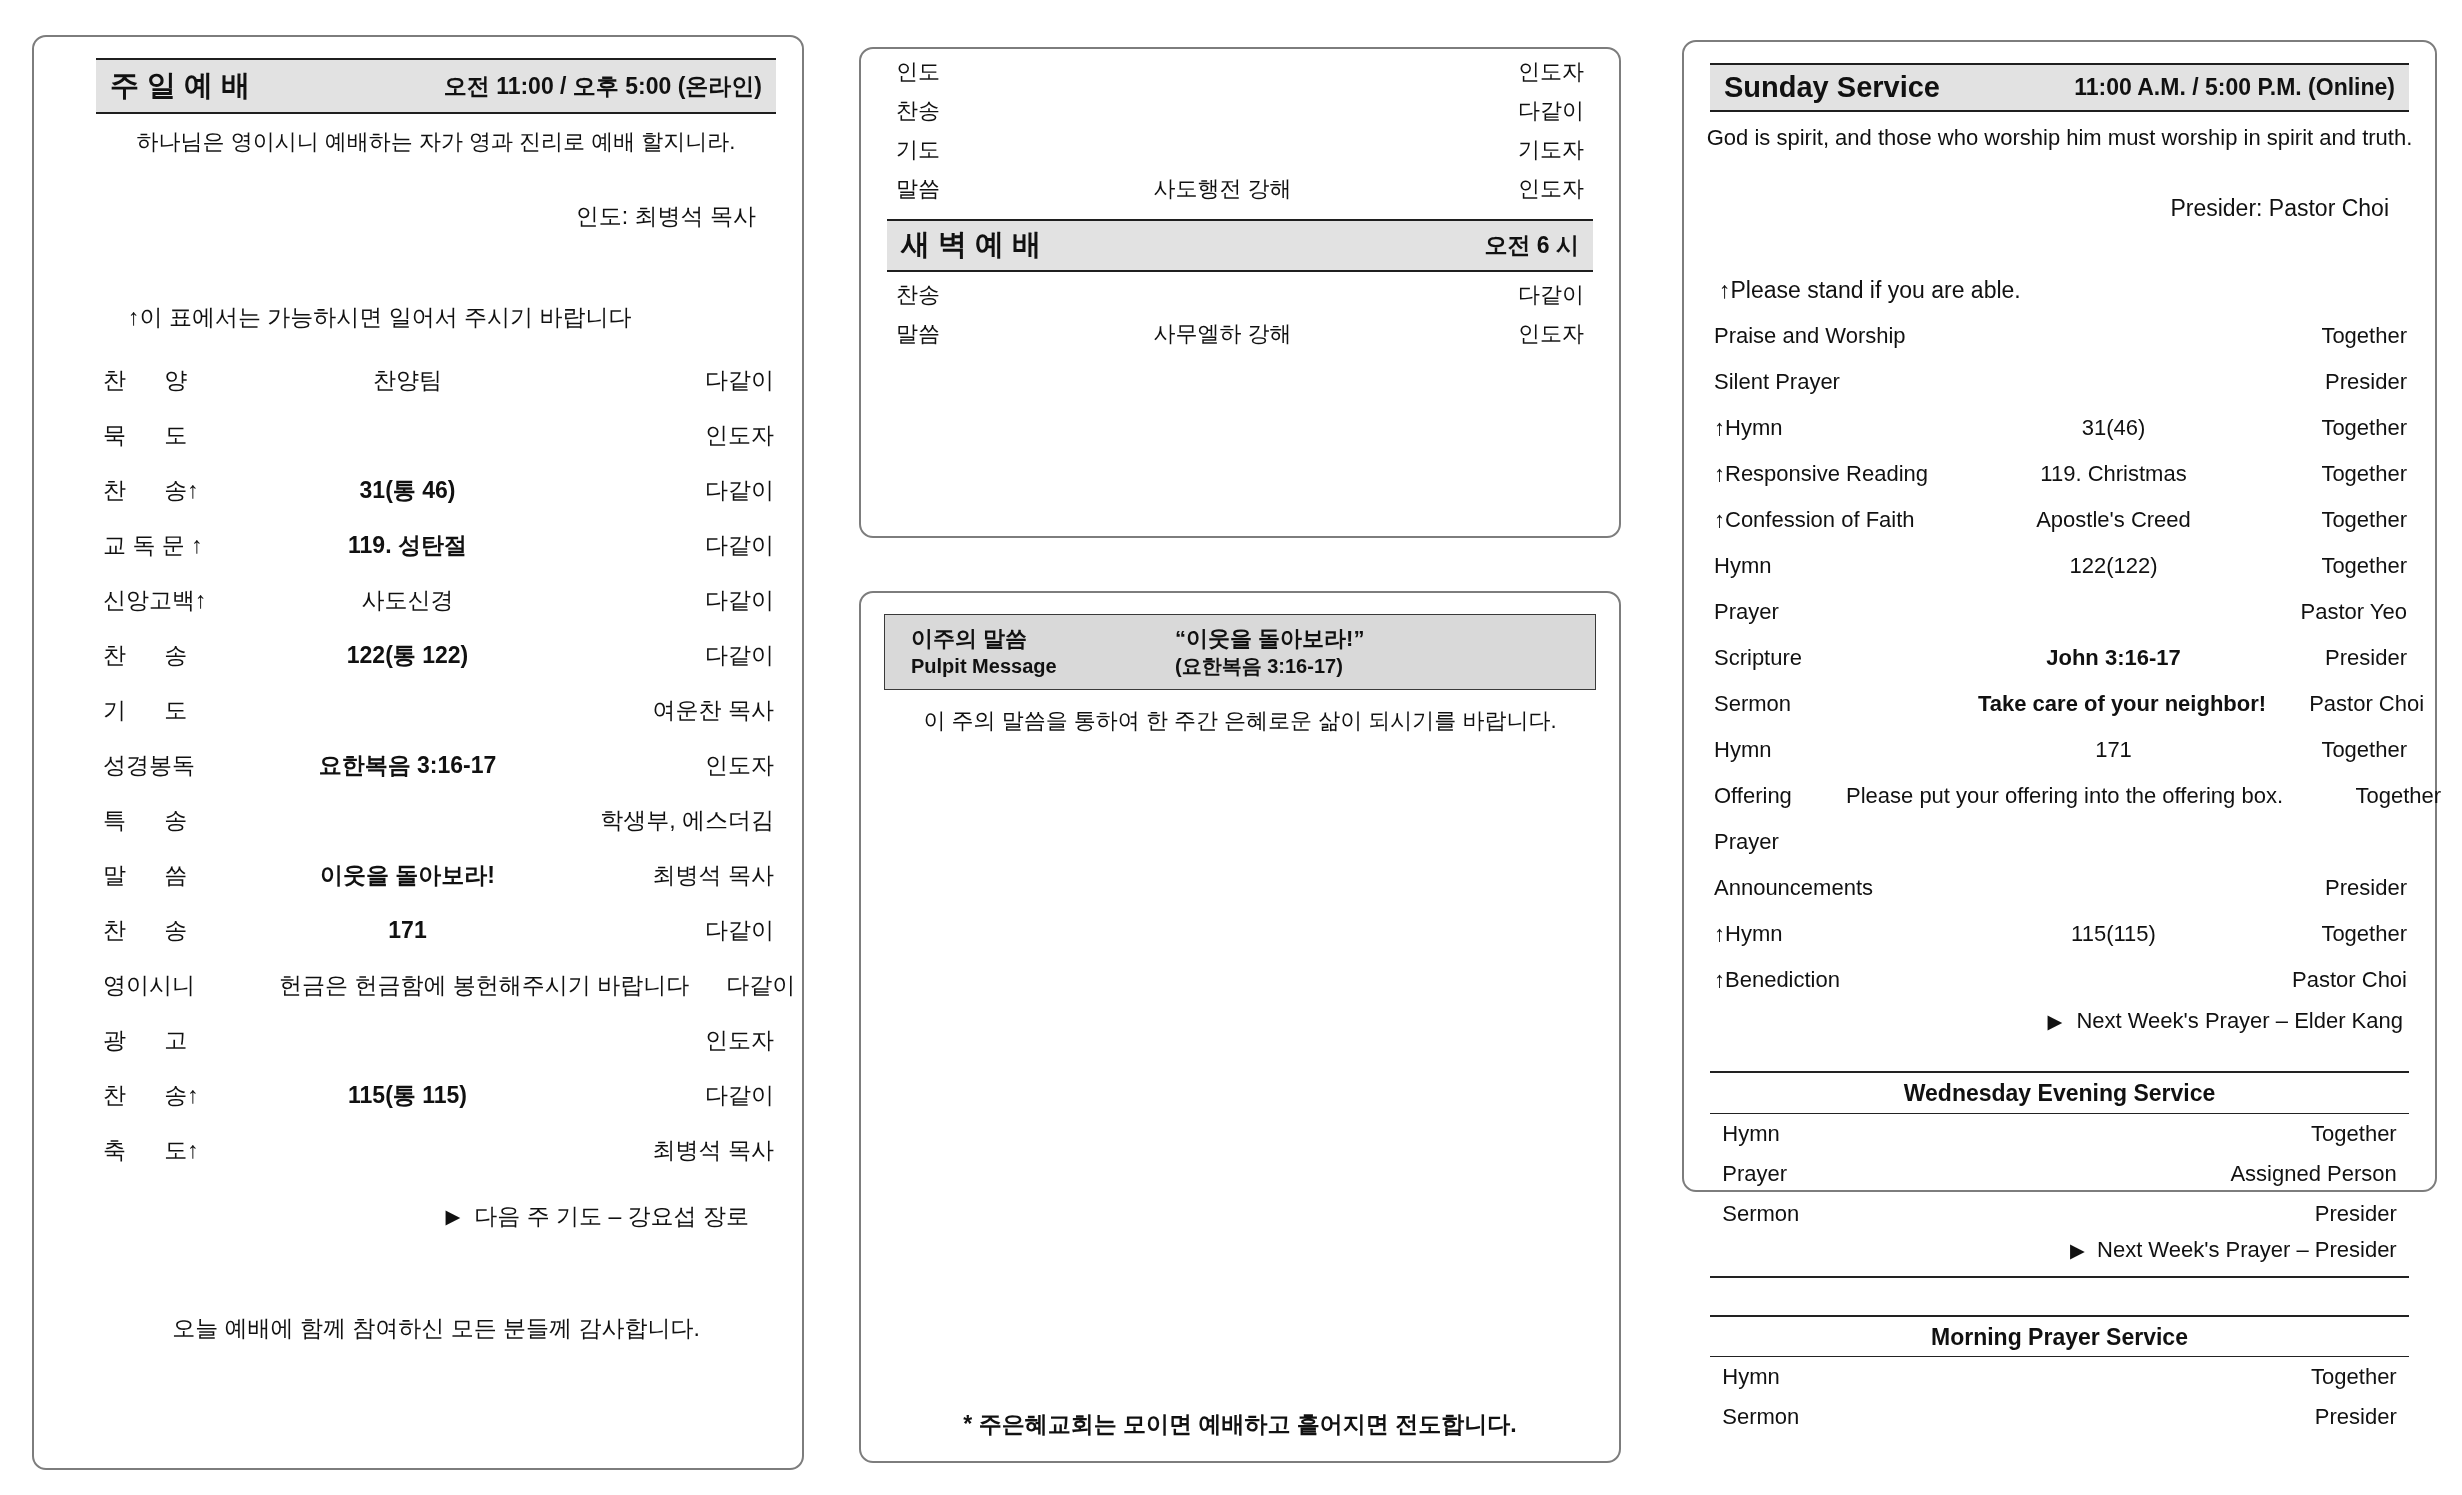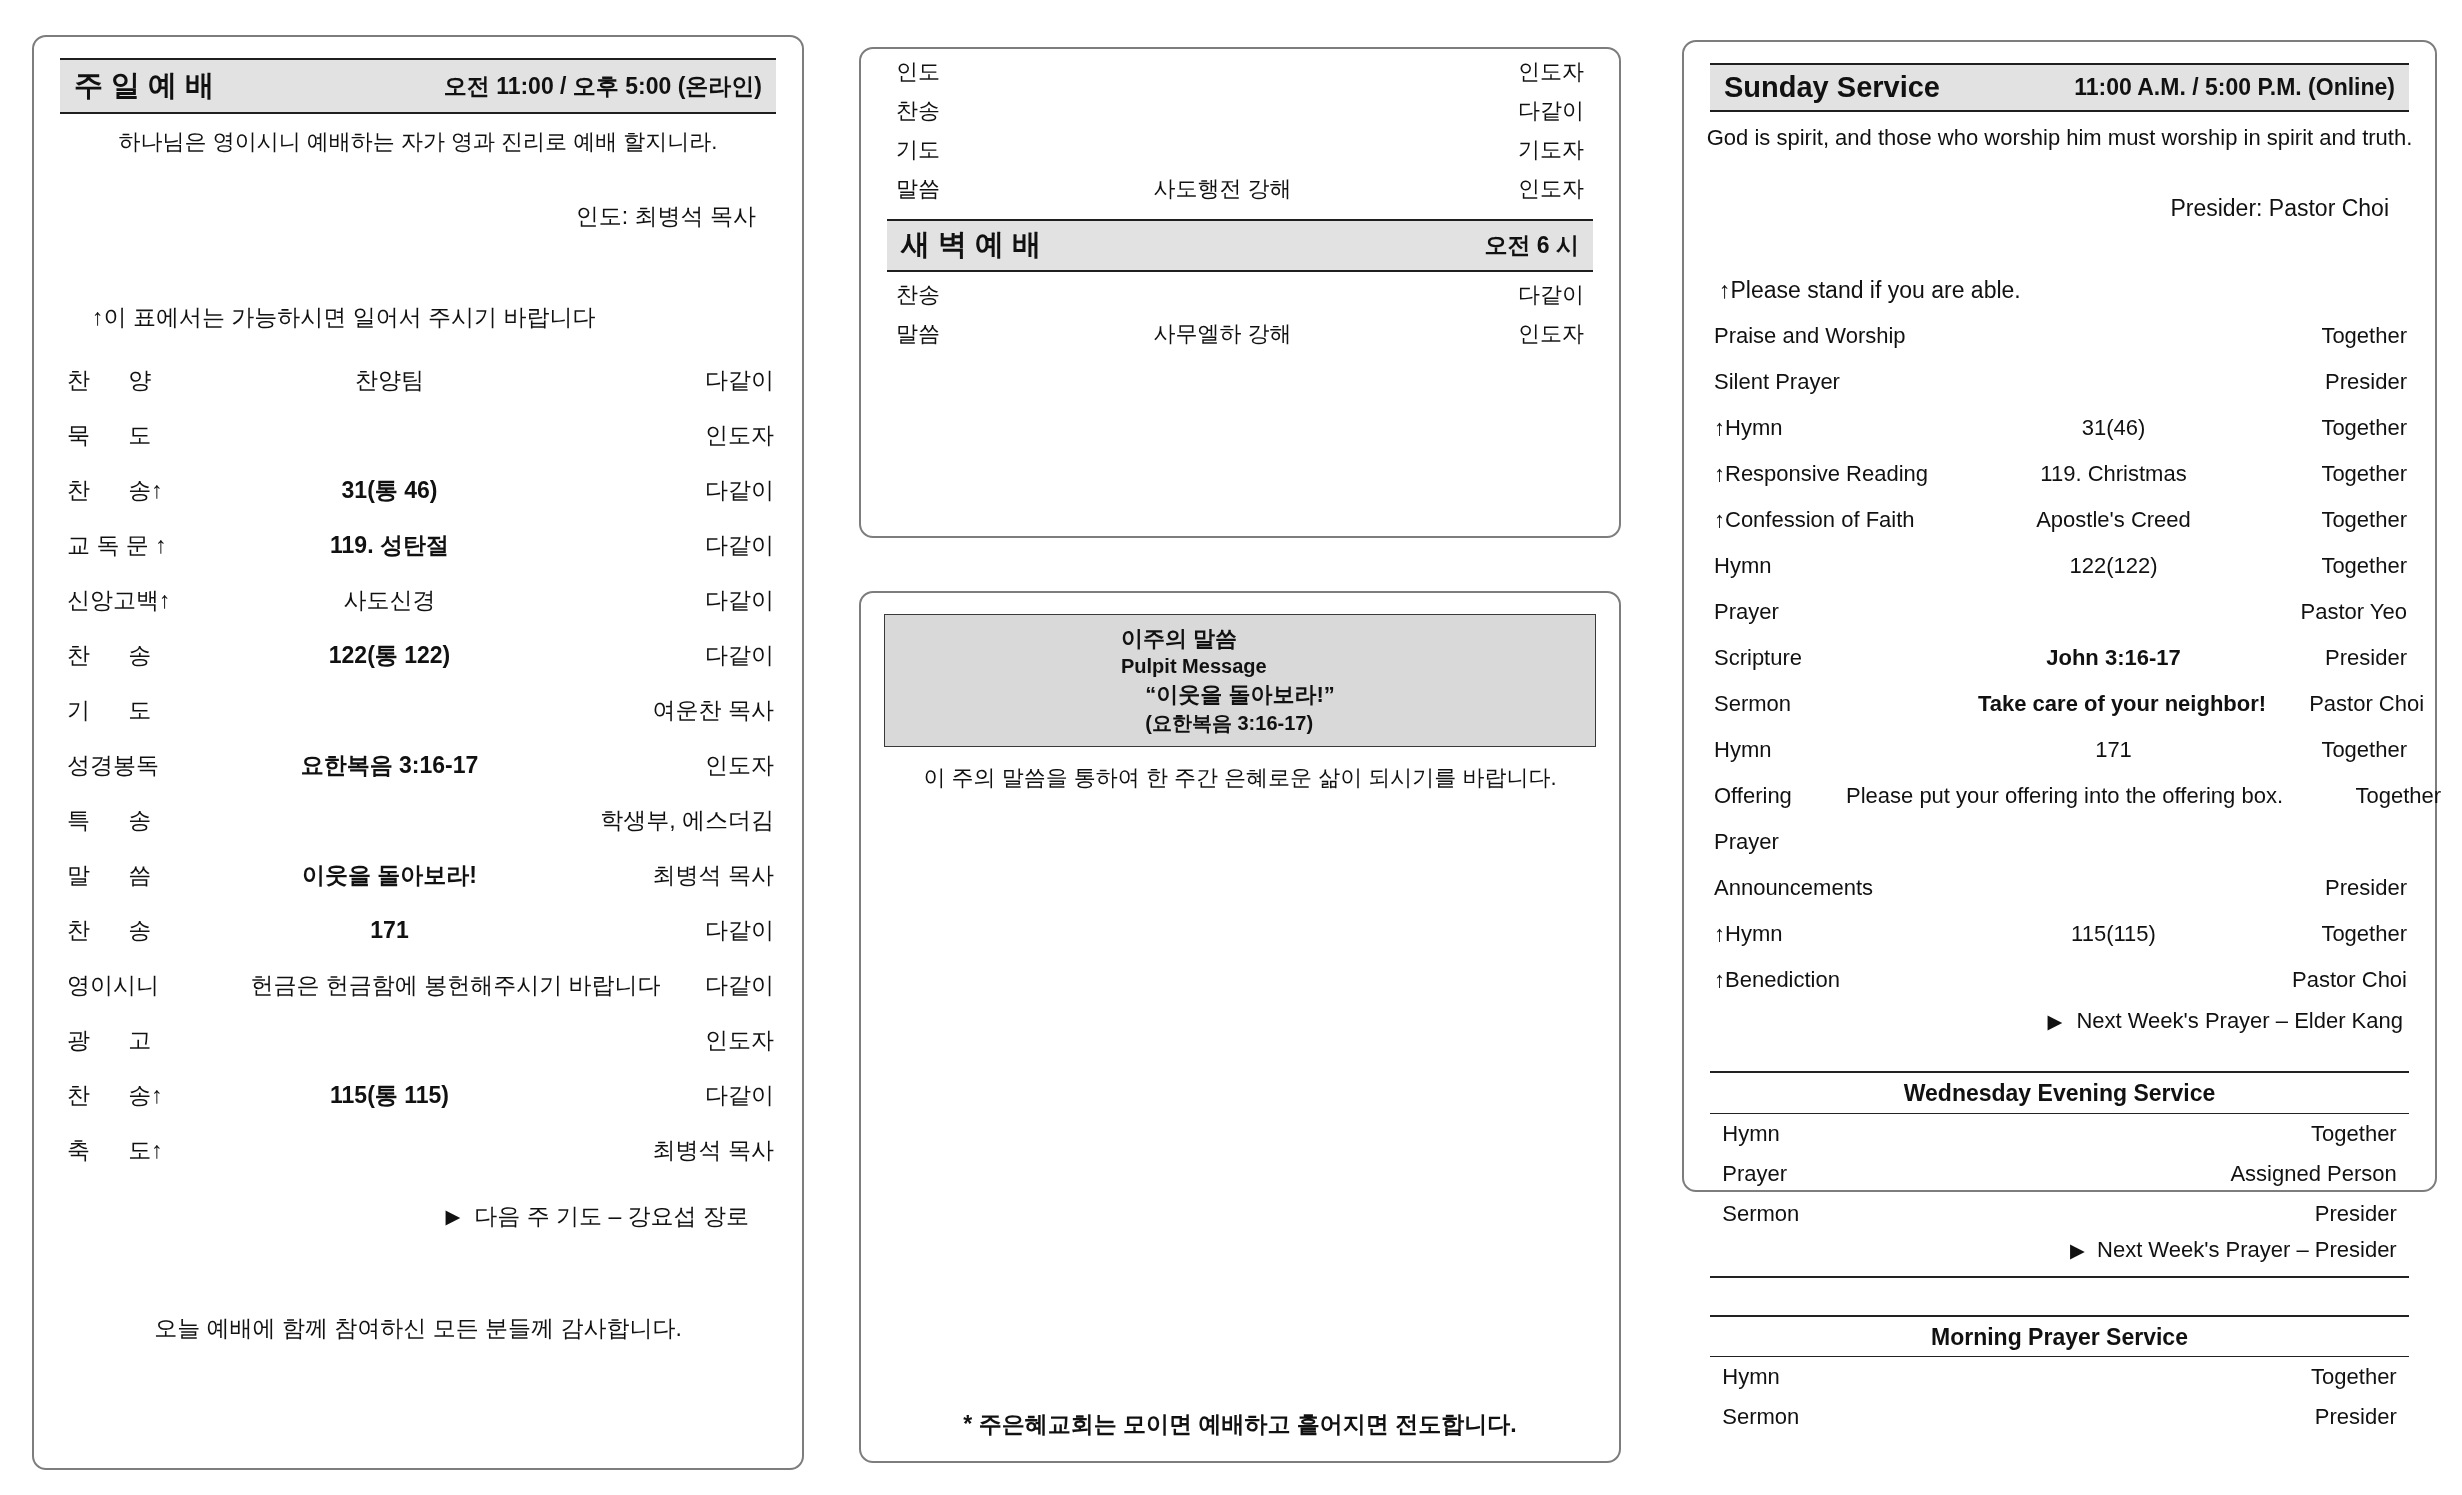--- a/index.html
+++ b/index.html
@@ -6,21 +6,21 @@
   html,body { background:#ffffff; }
   body {
     width:2462px; height:1495px; position:relative;
     font-family:"Liberation Sans","DejaVu Sans",sans-serif;
     color:#111111; overflow:hidden;
   }
   .box {
     position:absolute; background:#ffffff;
     border:2.6px solid #7d7d7d; border-radius:14px;
   }
-  #left-box   { left:32px;  top:35px;  width:772px; height:1435px; }
+  #left-box   { left:32px;  top:35px;  width:772px; height:1435px;padding-left:36px; }
   #mid-top-box{ left:859px; top:47px;  width:762px; height:491px;  }
   #mid-bot-box{ left:859px; top:591px; width:762px; height:872px;  }
   #right-box  { left:1682px;top:40px;  width:755px; height:1152px; }
 
   .hdr {
     margin:21px 26px 0; background:#e2e2e2;
     border-top:2.6px solid #1f1f1f; border-bottom:2.6px solid #1f1f1f;
     display:flex; justify-content:space-between; align-items:center;
     padding:6.2px 14px;
   }
@@ -48,21 +48,21 @@
 
   
   #mid-top-box .hdr { margin-top:10.6px; padding:4.4px 14px; }
   #mid-top-box .rows { margin:3.5px 35px 0; }
   .mrow { display:grid; grid-template-columns:141px 1fr 176px; align-items:center; height:39px; font-size:22px; }
   #dawn-hdr { margin-top:88px; }
 
   
   .pulpit-hdr {
     margin:21px 23px 4px; background:#d9d9d9; border:1.8px solid #3a3a3a;
-    display:flex; align-items:center; padding:8.8px 0; min-height:74px;flex-direction:column;
+    display:flex; align-items:center; padding:8.8px 0; min-height:74px;
   }
   .pulpit-left  { width:290px; padding-left:26px; }
   .pulpit-right { flex:1; }
   .pulpit-hdr .l1 { font-weight:bold; font-size:22px; line-height:1.35; }
   .pulpit-hdr .l2 { font-weight:bold; font-size:20px; line-height:1.35; }
   .pulpit-msg { margin-top:16px; text-align:center; font-size:22px; }
   .bottom-note {
     position:absolute; bottom:21px; left:0; width:100%;
     text-align:center; font-weight:bold; font-size:23px;
   }

